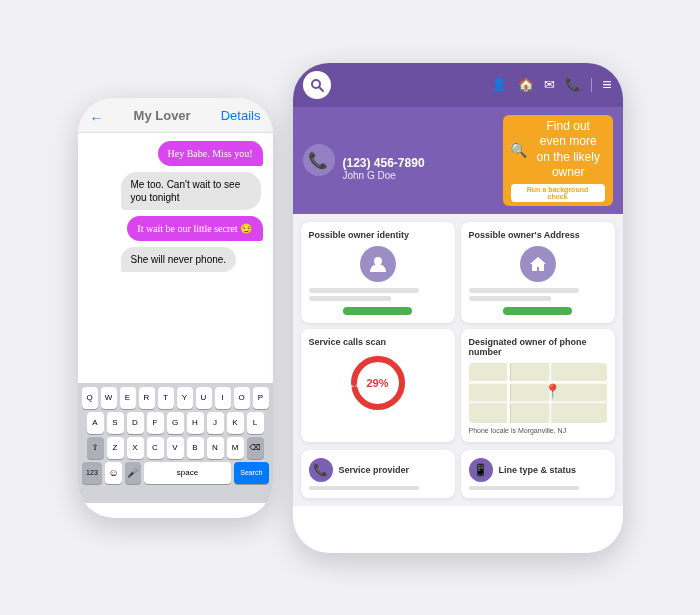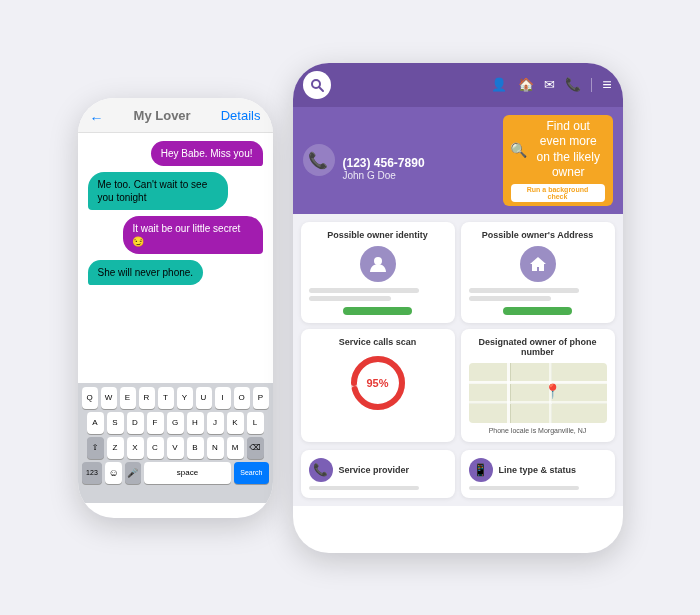--- a/index.html
+++ b/index.html
@@ -76,30 +76,32 @@
       margin-bottom: 2px;
     }
     .bubble {
       max-width: 80%;
       padding: 6px 10px;
       border-radius: 16px;
       font-size: 10px;
       line-height: 1.3;
     }
     .bubble-sent {
-      background: #a21caf;
+      background: #d946ef;
       color: #fff;
       align-self: flex-end;
       border-bottom-right-radius: 4px;
+      font-family: Liberation Serif, serif;
     }
     .bubble-received {
-      background: #14b8a6;
+      background: #e5e5e5;
       color: #000;
       align-self: flex-start;
       border-bottom-left-radius: 4px;
+      margin-left: 33px;
     }
     .keyboard-area {
       background: #d1d3d8;
       height: 120px;
       padding: 4px;
     }
     .keyboard-rows {
       display: flex;
       flex-direction: column;
       gap: 3px;
@@ -238,21 +240,20 @@
       margin-top: 3px;
       text-align: center;
     }
 
     .cards-grid {
       display: grid;
       grid-template-columns: 1fr 1fr;
       gap: 6px;
       padding: 8px;
       background: #f0f0f5;
-      text-align: center;
     }
     .card {
       background: #fff;
       border-radius: 8px;
       padding: 8px;
       box-shadow: 0 1px 4px rgba(0,0,0,0.08);
     }
     .card-title {
       font-size: 9px;
       font-weight: 600;
@@ -564,21 +565,21 @@
       <div class="card">
         <div class="card-title">Service calls scan</div>
         <div class="donut-container">
           <div class="donut">
             <svg width="60" height="60" viewBox="0 0 60 60">
 
               <circle cx="30" cy="30" r="24" fill="none" stroke="#f5c0c0" stroke-width="6"></circle>
 
               <circle cx="30" cy="30" r="24" fill="none" stroke="#e53935" stroke-width="6" stroke-dasharray="143.6 150.8" stroke-linecap="round" transform="rotate(-90 30 30)"></circle>
             </svg>
-            <div class="donut-label">95%</div>
+            <div class="donut-label">29%</div>
           </div>
         </div>
       </div>
 
       <div class="card">
         <div class="card-title">Designated owner of phone number</div>
         <div class="map-area">
 
           <div class="map-grid-h" style="top:20px;"></div>
           <div class="map-grid-h" style="top:40px;"></div>

